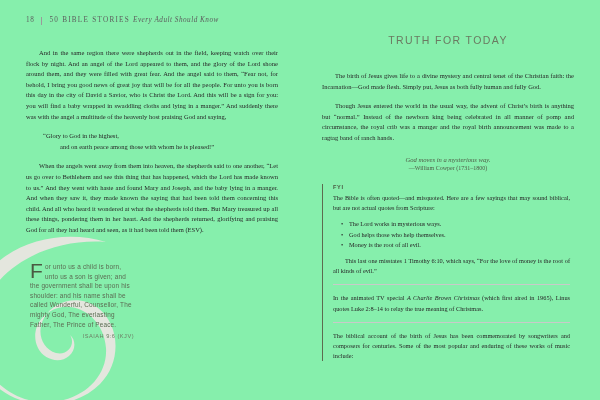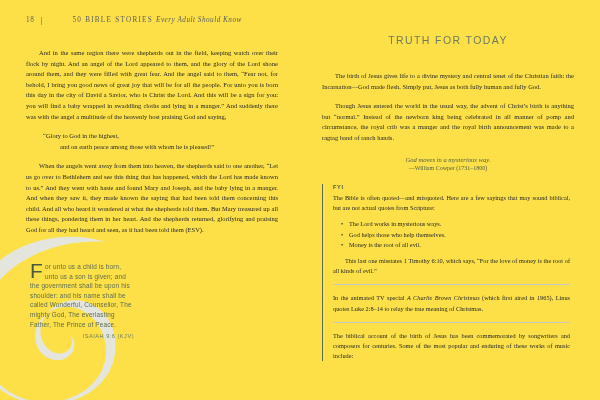--- a/index.html
+++ b/index.html
@@ -14,21 +14,21 @@
     font-family: "Liberation Serif", serif;
     color: #2b2b2b;
     position: relative;
   }
 
   
   .spread {
     position: absolute;
     inset: 0;
     display: flex;
-    background: #fde047;
+    background: #86efac;
   }
   .page {
     position: relative;
     width: 50%;
     height: 100%;
     box-sizing: border-box;
     overflow: hidden;
   }
   .page-left  { padding: 14px 22px 10px 26px; }
   .page-right { padding: 14px 26px 10px 22px; }
@@ -63,21 +63,21 @@
   }
   .rule-v {
     display: inline-block;
     width: 1px;
     height: 8px;
     background: #9a9a9a;
     margin: 0 7px;
     position: relative;
     top: 1px;
   }
-  .runhead-title { white-space: nowrap; margin-left: 23px; }
+  .runhead-title { white-space: nowrap; }
   .runhead-title .ital {
     font-style: italic;
     letter-spacing: .5px;
   }
   .runhead-right .runhead-title {
     letter-spacing: 1.05px;
     font-size: 6.6px;
   }
 
   

